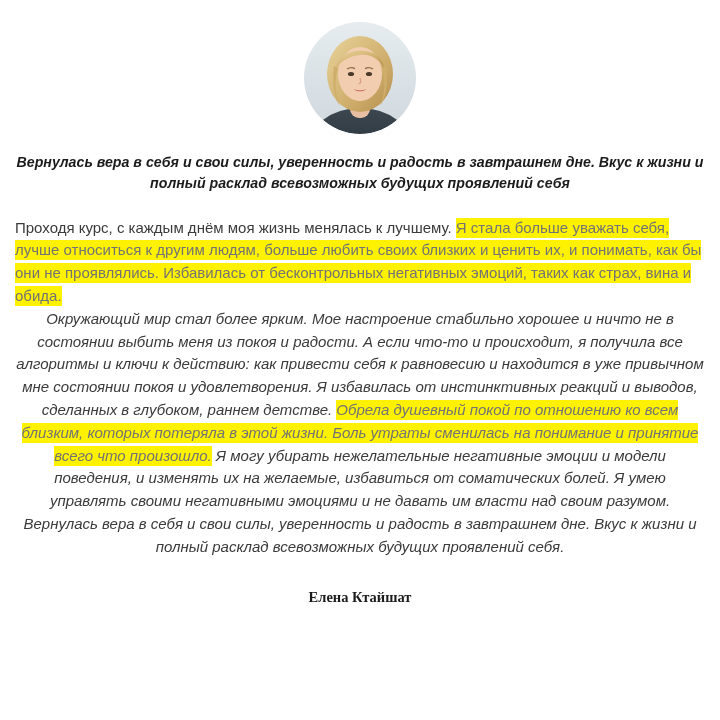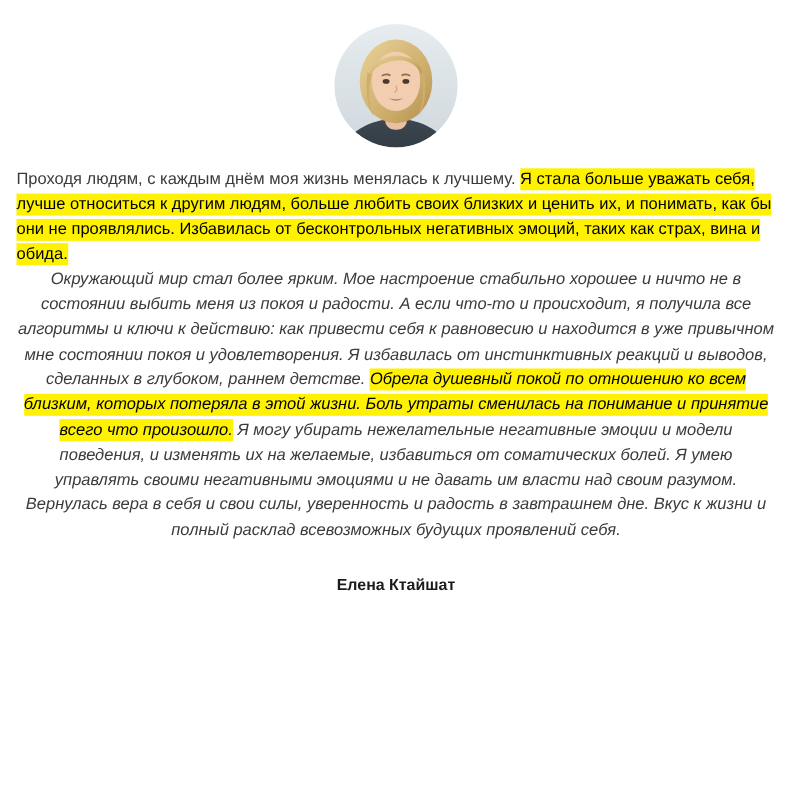--- a/index.html
+++ b/index.html
@@ -68,33 +68,34 @@
   .para-1 {
     text-align: left;
   }
   .para-2 {
     text-align: center;
     margin-top: 2px;
     font-style: italic;
   }
   mark.hl {
     background: #fff200;
-    color: #000000;
+    color: #737373;
     padding: 1px 0 2px 0;
     box-decoration-break: clone;
     -webkit-box-decoration-break: clone;
   }
 
   
   .signature {
     margin-top: 30px;
     font-weight: bold;
     font-size: 14.5px;
     color: #1b1b1b;
     text-align: center;
+    font-family: Liberation Serif, serif;
   }
 </style>
 </head>
 <body>
 
 <div class="page">
 
   <div class="avatar-wrap">
     <div class="avatar">
       <svg width="112" height="112" viewBox="0 0 112 112">
@@ -136,21 +137,22 @@
           <path d="M43 47 q4 -2.6 8 -0.4" stroke="#8d6c45" stroke-width="1.4" fill="none"></path>
           <path d="M61 46.6 q4 -2.2 8 0.4" stroke="#8d6c45" stroke-width="1.4" fill="none"></path>
 
           <path d="M56 56 q2 5 -1.5 6" stroke="#d8a384" stroke-width="1.3" fill="none"></path>
           <path d="M49 67 q7 5 14 0 q-7 2.6 -14 0 Z" fill="#c9736c"></path>
         </g>
       </svg>
     </div>
   </div>
 
+  <h1 class="headline">Вернулась вера в себя и свои силы, уверенность и радость в завтрашнем дне. Вкус к жизни и полный расклад всевозможных будущих проявлений себя</h1>
 
   <div class="body-text">
-    <p class="para-1"><span>Проходя людям, с каждым днём моя жизнь менялась к лучшему. </span><mark class="hl">Я стала больше уважать себя, лучше относиться к другим людям, больше любить своих близких и ценить их, и понимать, как бы они не проявлялись. Избавилась от бесконтрольных негативных эмоций, таких как страх, вина и обида.</mark></p>
+    <p class="para-1"><span>Проходя курс, с каждым днём моя жизнь менялась к лучшему. </span><mark class="hl">Я стала больше уважать себя, лучше относиться к другим людям, больше любить своих близких и ценить их, и понимать, как бы они не проявлялись. Избавилась от бесконтрольных негативных эмоций, таких как страх, вина и обида.</mark></p>
     <p class="para-2"><span>Окружающий мир стал более ярким. Мое настроение стабильно хорошее и ничто не в состоянии выбить меня из покоя и радости. А если что-то и происходит, я получила все алгоритмы и ключи к действию: как привести себя к равновесию и находится в уже привычном мне состоянии покоя и удовлетворения. Я избавилась от инстинктивных реакций и выводов, сделанных в глубоком, раннем детстве. </span><mark class="hl">Обрела душевный покой по отношению ко всем близким, которых потеряла в этой жизни. Боль утраты сменилась на понимание и принятие всего что произошло.</mark><span> Я могу убирать нежелательные негативные эмоции и модели поведения, и изменять их на желаемые, избавиться от соматических болей. Я умею управлять своими негативными эмоциями и не давать им власти над своим разумом. Вернулась вера в себя и свои силы, уверенность и радость в завтрашнем дне. Вкус к жизни и полный расклад всевозможных будущих проявлений себя.</span></p>
   </div>
 
   <div class="signature">Елена Ктайшат</div>
 
 </div>
 
 </body></html>

